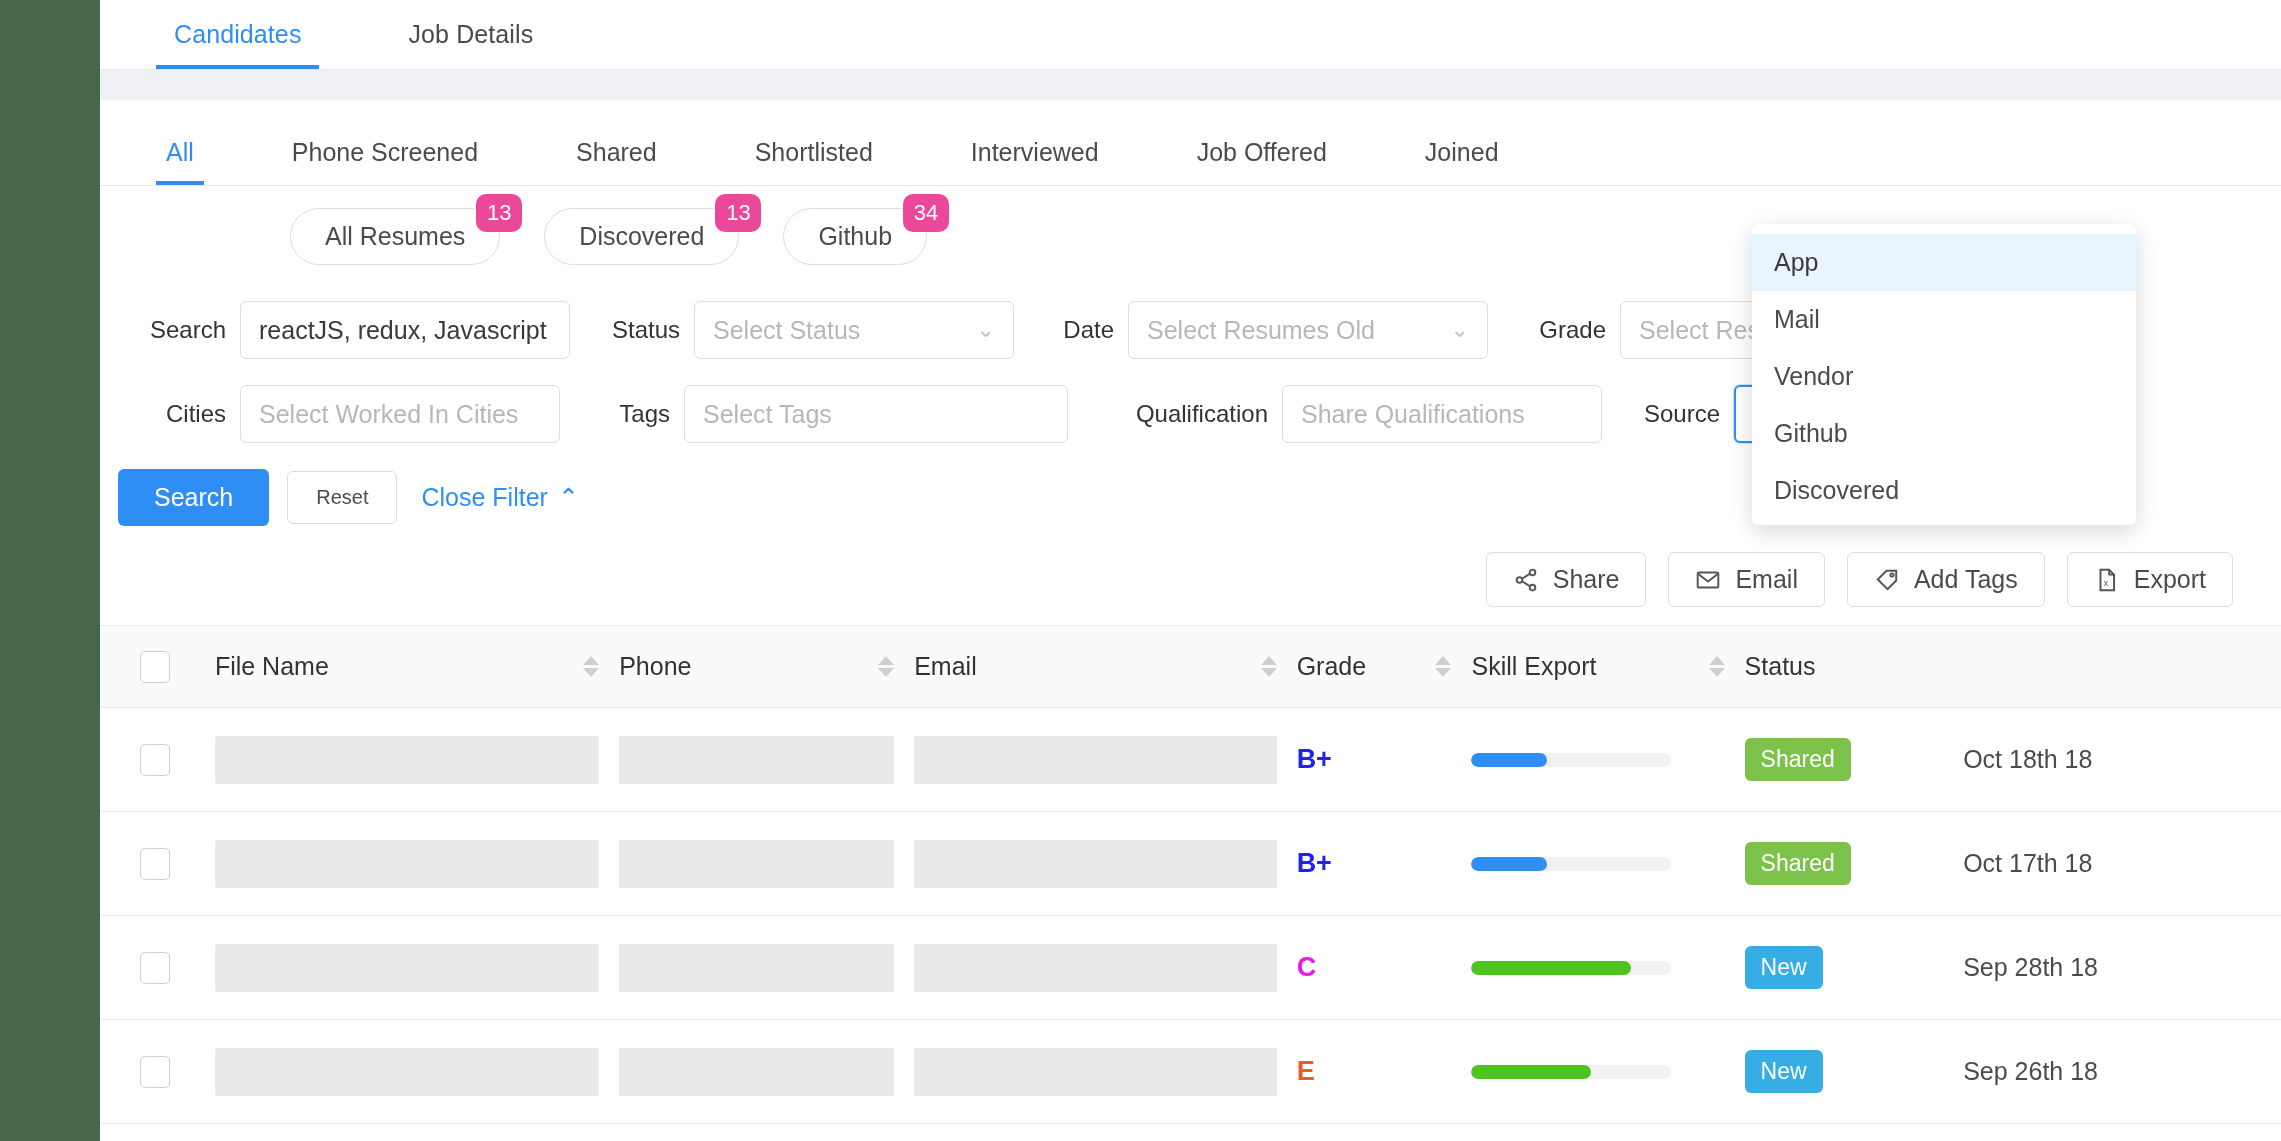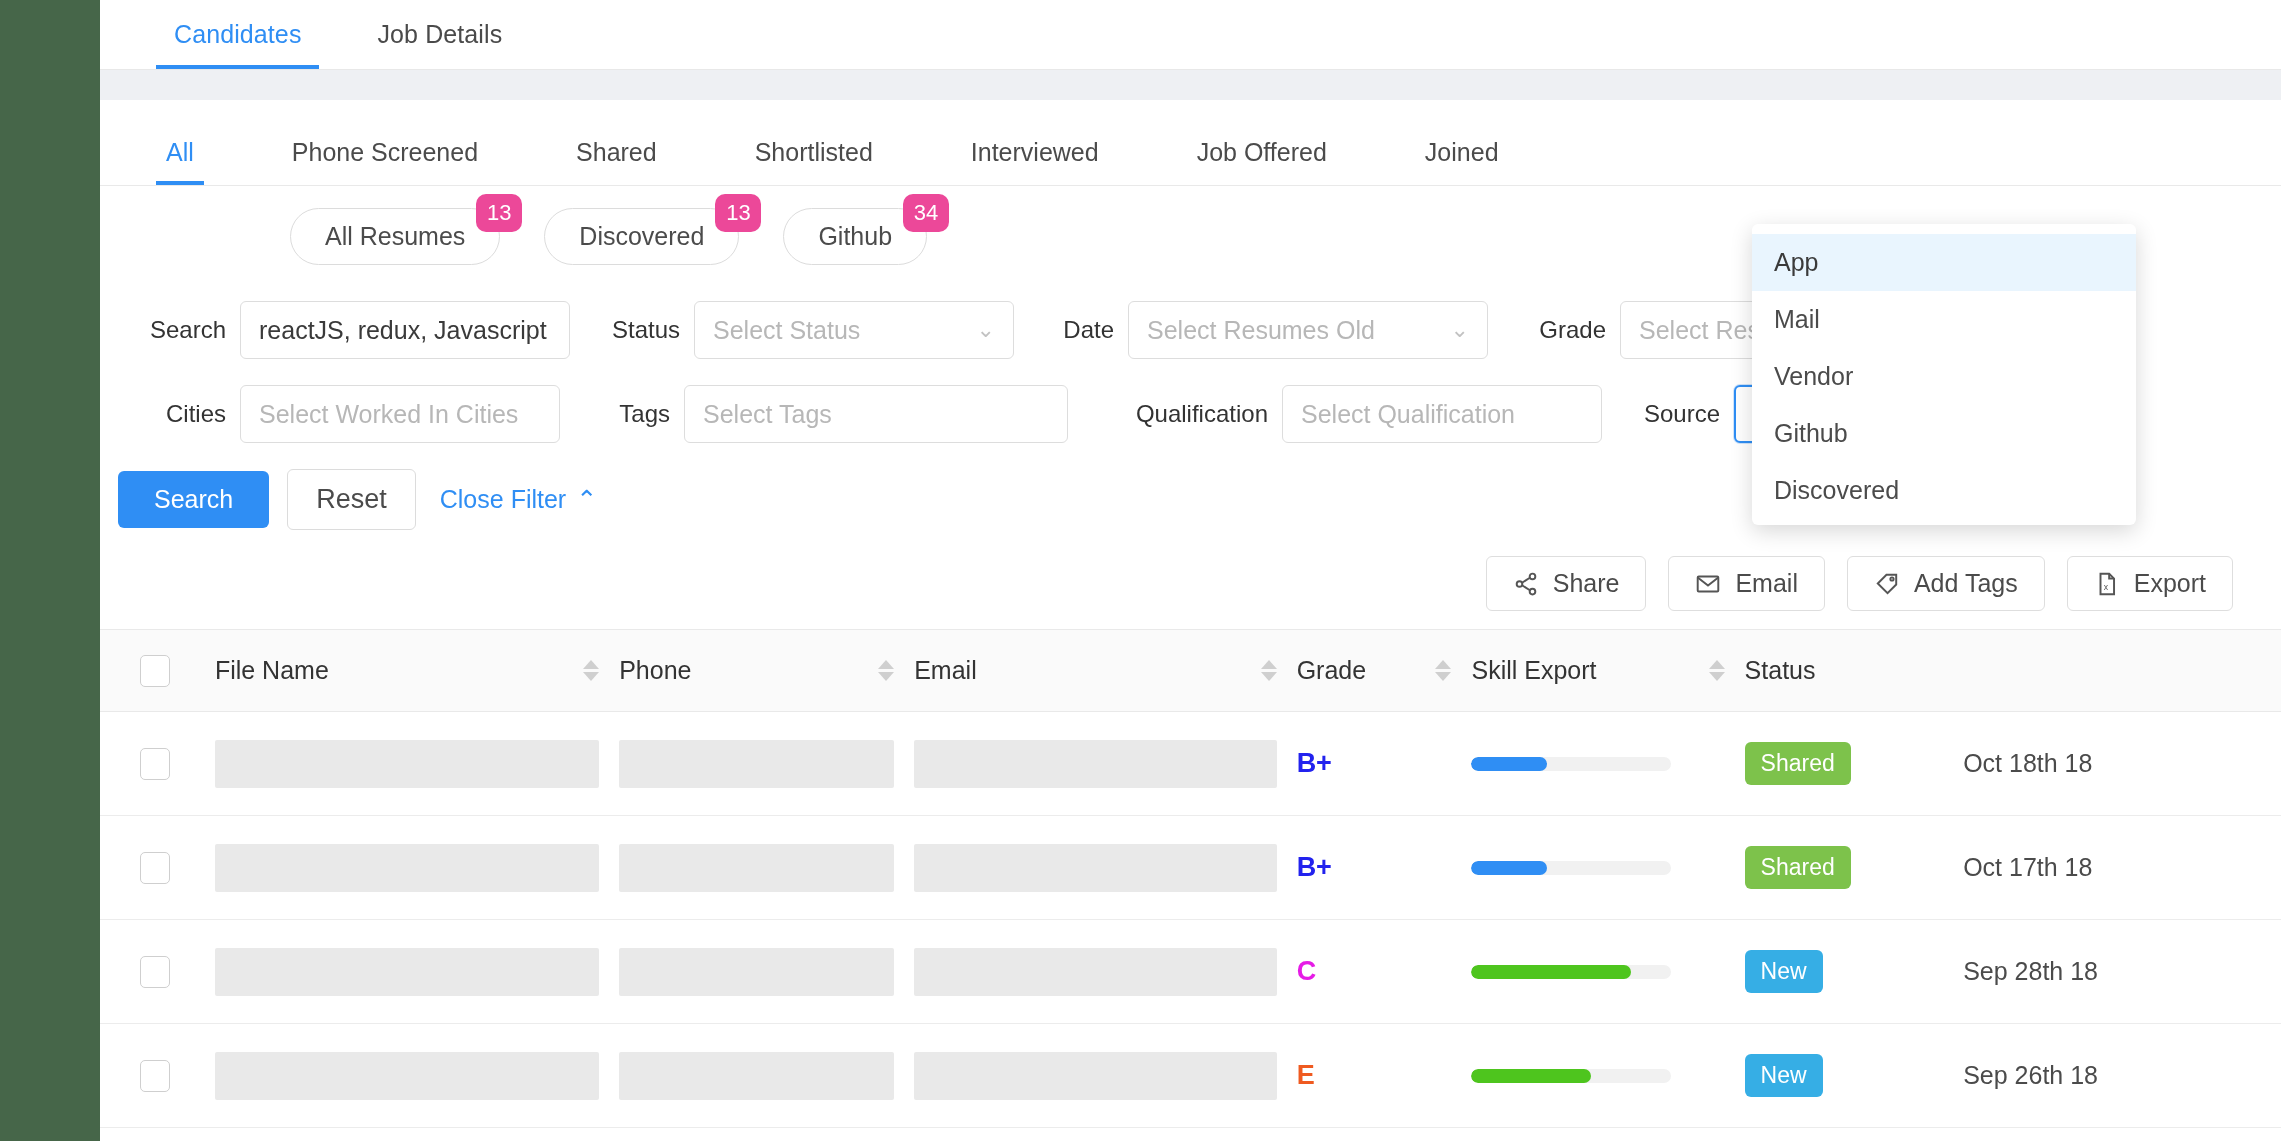--- a/index.html
+++ b/index.html
@@ -18,20 +18,21 @@
   }
 
   
   .topbar {
     height: 70px;
     background: #fff;
     border-bottom: 1px solid #e8e8e8;
     display: flex;
     align-items: flex-end;
     padding-left: 56px;
+    gap: 31px;
   }
   .toptab {
     font-size: 25px;
     color: #4a4a4a;
     padding: 0 18px 16px 18px;
     margin-right: 40px;
     cursor: pointer;
     white-space: nowrap;
     border-bottom: 4px solid transparent;
     letter-spacing: .1px;
@@ -118,21 +119,21 @@
   .btn-primary {
     background: #2f8ef4; color: #fff;
     border: none; border-radius: 6px;
     font-size: 25px; padding: 14px 36px;
     cursor: pointer;
     font-family: inherit;
   }
   .btn-ghost {
     background: #fff; color: #4b4b4b;
     border: 1px solid #dcdcdc; border-radius: 6px;
-    font-size: 27px; padding: 14px 28px;
+    font-size: 20px; padding: 14px 28px;
     margin-left: 18px; cursor: pointer;
     font-family: inherit;
   }
   .link-filter {
     color: #2f8ef4; font-size: 25px; margin-left: 24px;
     cursor: pointer; display: flex; align-items: center; gap: 10px;
   }
 
   
   .tableactions {
@@ -285,21 +286,21 @@
           <span class="ph">Select Worked In Cities</span>
         </div>
 
         <div class="flabel" style="width:110px">Tags</div>
         <div class="fctl" style="width:384px">
           <span class="ph">Select Tags</span>
         </div>
 
         <div class="flabel" style="width:200px">Qualification</div>
         <div class="fctl" style="width:320px">
-          <span class="ph">Select Qualification</span>
+          <span class="ph">Share Qualifications</span>
         </div>
 
         <div class="flabel" style="width:118px">Source</div>
         <div class="fctl select focused" style="width:382px">
           <span class="ph">Select Source</span>
           <span class="caret">⌃</span>
         </div>
       </div>
 
       <div class="btnrow">

